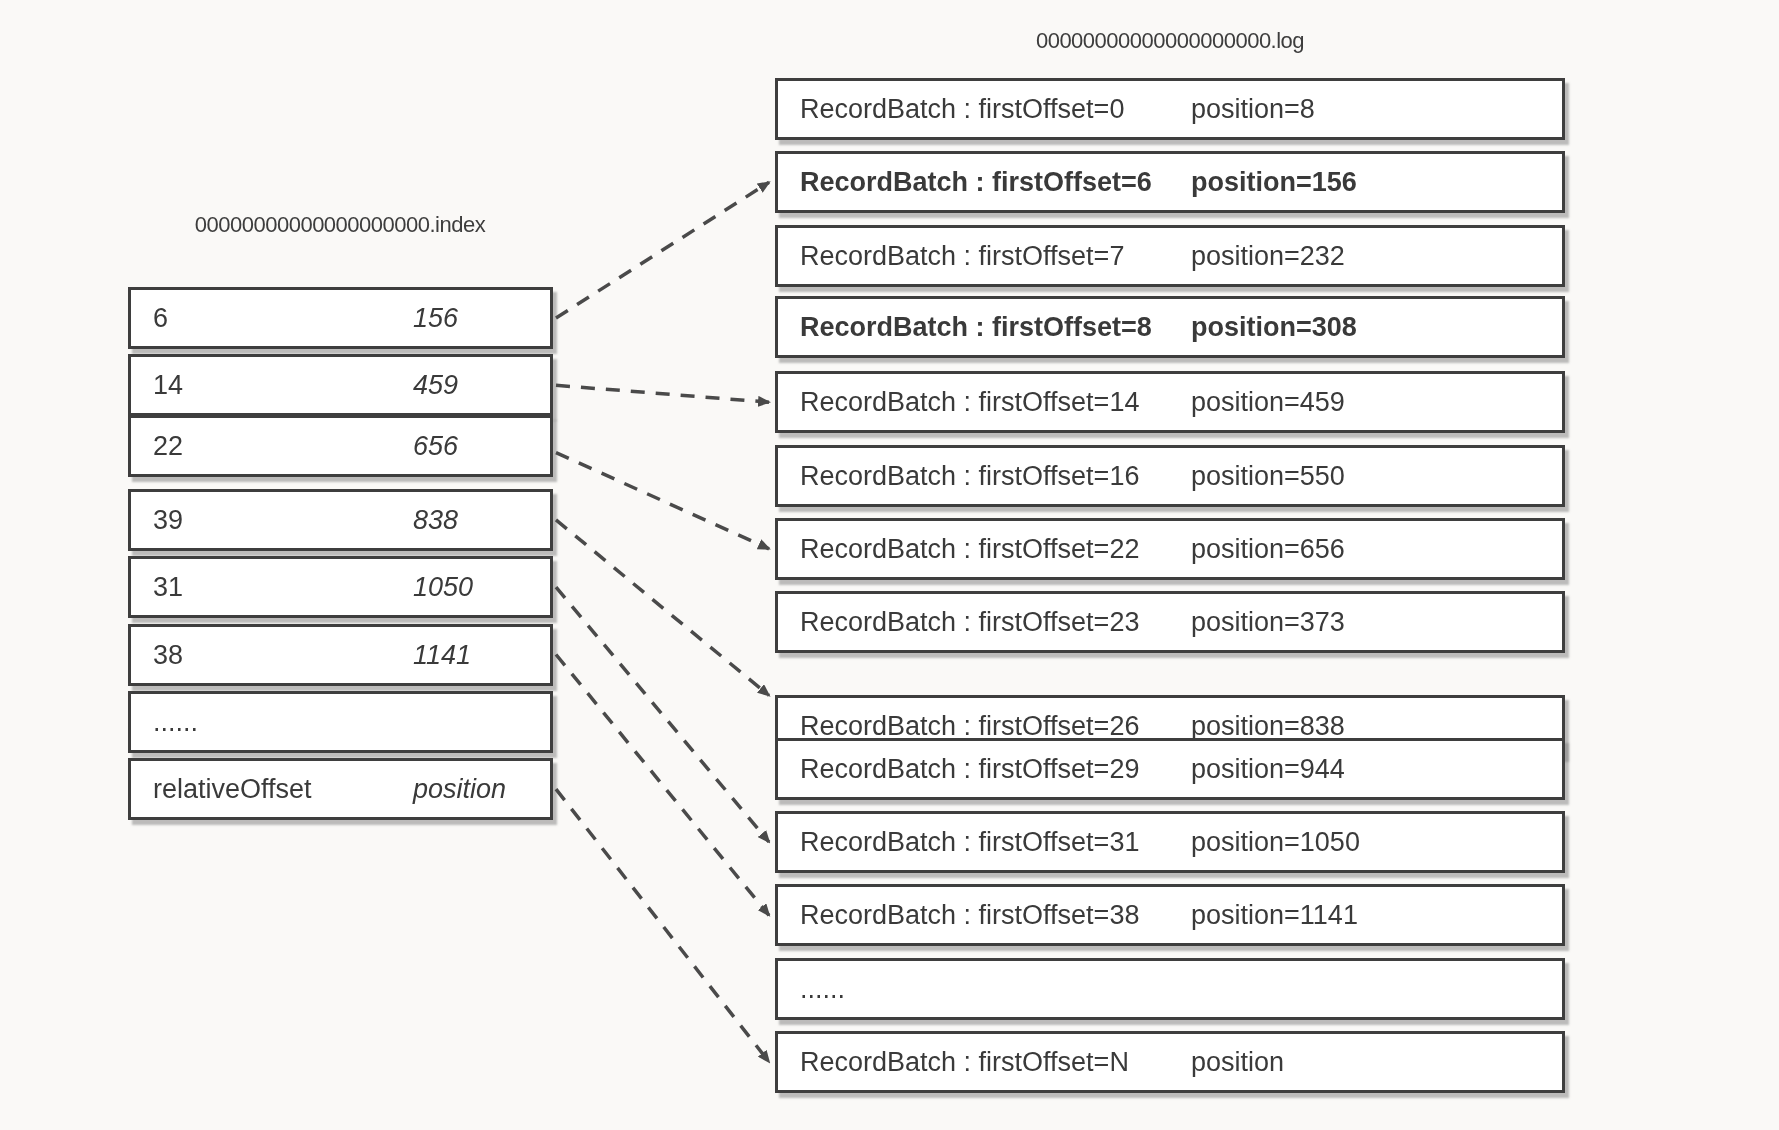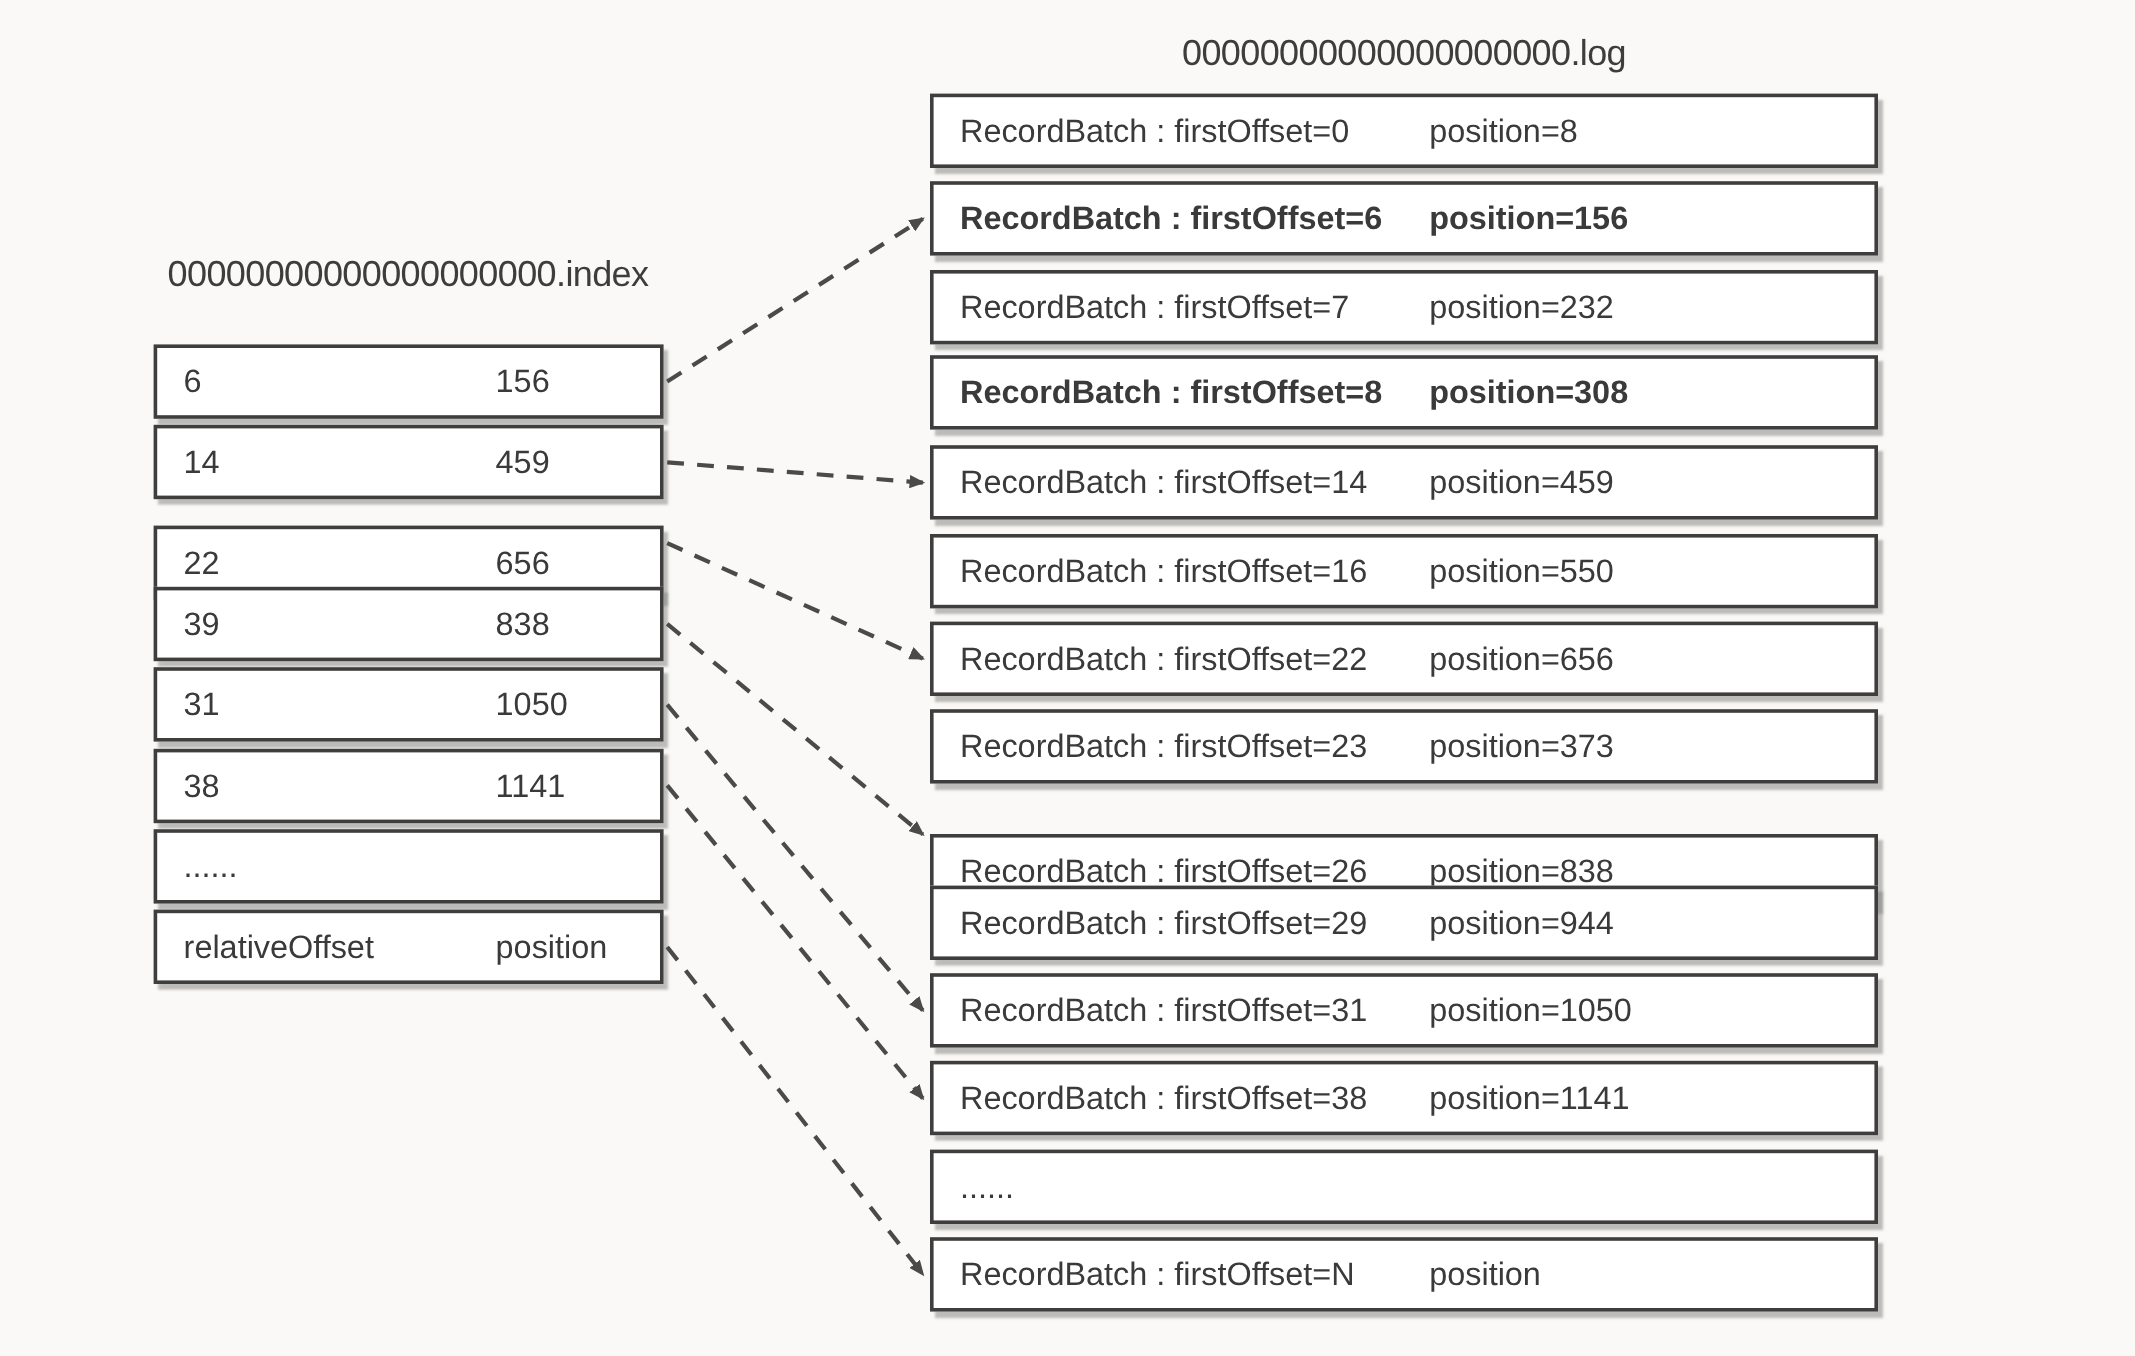--- a/index.html
+++ b/index.html
@@ -7,21 +7,21 @@
     width:1779px;height:1130px;
     background:#faf9f7;
     font-family:"Liberation Sans", sans-serif;
     position:relative;
     overflow:hidden;
     color:#3b3b3b;
   }
   .title{
     position:absolute;
     text-align:center;
-    font-size:30px;
+    font-size:22px;
     letter-spacing:-0.5px;
     color:#3d3d3d;
     white-space:nowrap;
   }
   .idx-title{left:60px;top:212px;width:560px;}
   .log-title{left:775px;top:28px;width:790px;}
   .tbl{position:absolute;}
   #index-table{left:128px;top:287px;width:425px;height:540px;}
   #log-table{left:775px;top:78px;width:790px;height:1020px;}
   .row{
@@ -36,21 +36,21 @@
   }
   .row span{
     position:absolute;
     top:0;
     line-height:57px;
     font-size:27px;
     color:#3a3a3a;
     white-space:nowrap;
   }
   .row .c1{left:22px;}
-  #index-table .row .c2{left:282px;}
+  #index-table .row .c2{left:282px;font-style:italic;}
   #log-table .row .c2{left:413px;}
   #arrows{
     position:absolute;
     left:0;top:0;
     pointer-events:none;
   }
 </style>
 </head>
 <body>
 
@@ -59,21 +59,21 @@
 
 <div id="index-table" class="tbl">
     <div class="row" style="top: 0px;">
       <span class="c1">6</span>
       <span class="c2">156</span>
     </div>
     <div class="row" style="top: 67.3px;">
       <span class="c1">14</span>
       <span class="c2">459</span>
     </div>
-    <div class="row" style="top: 151px; padding-left: 28px;">
+    <div class="row" style="top: 128px; padding-left: 28px;">
       <span class="c1">22</span>
       <span class="c2">656</span>
     </div>
     <div class="row" style="top: 201.9px;">
       <span class="c1">39</span>
       <span class="c2">838</span>
     </div>
     <div class="row" style="top: 269.2px;">
       <span class="c1">31</span>
       <span class="c2">1050</span>

